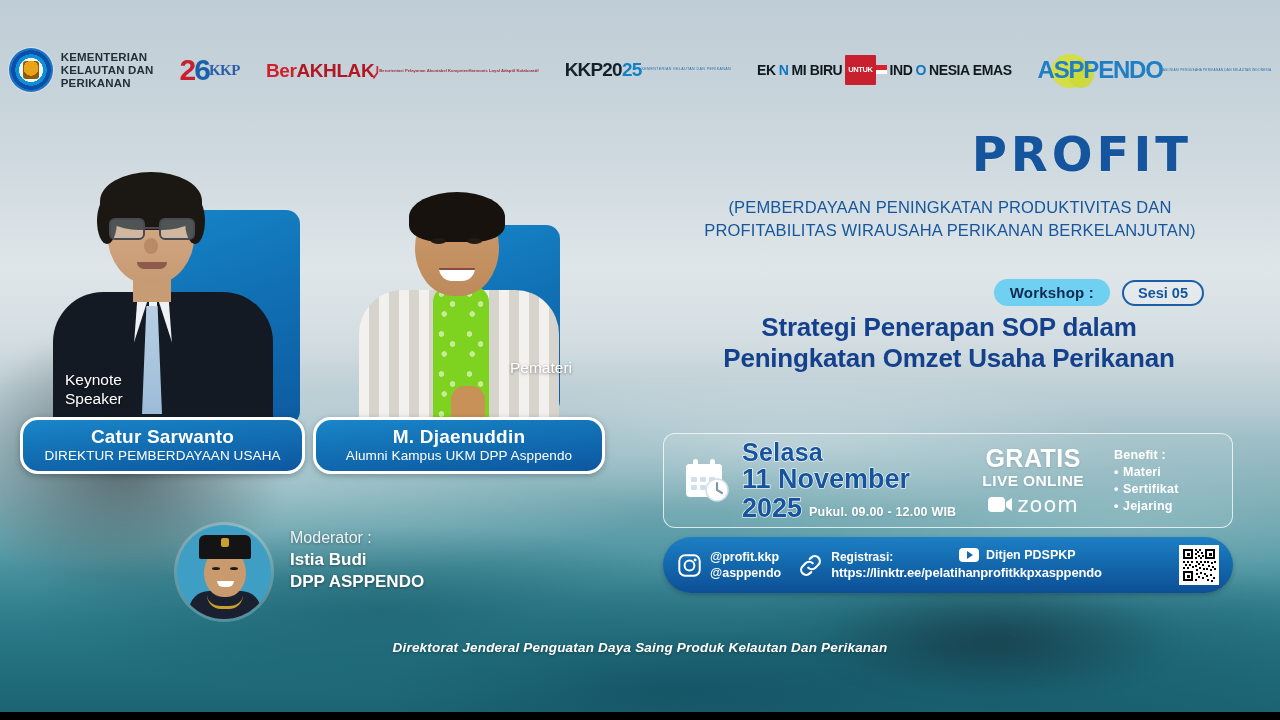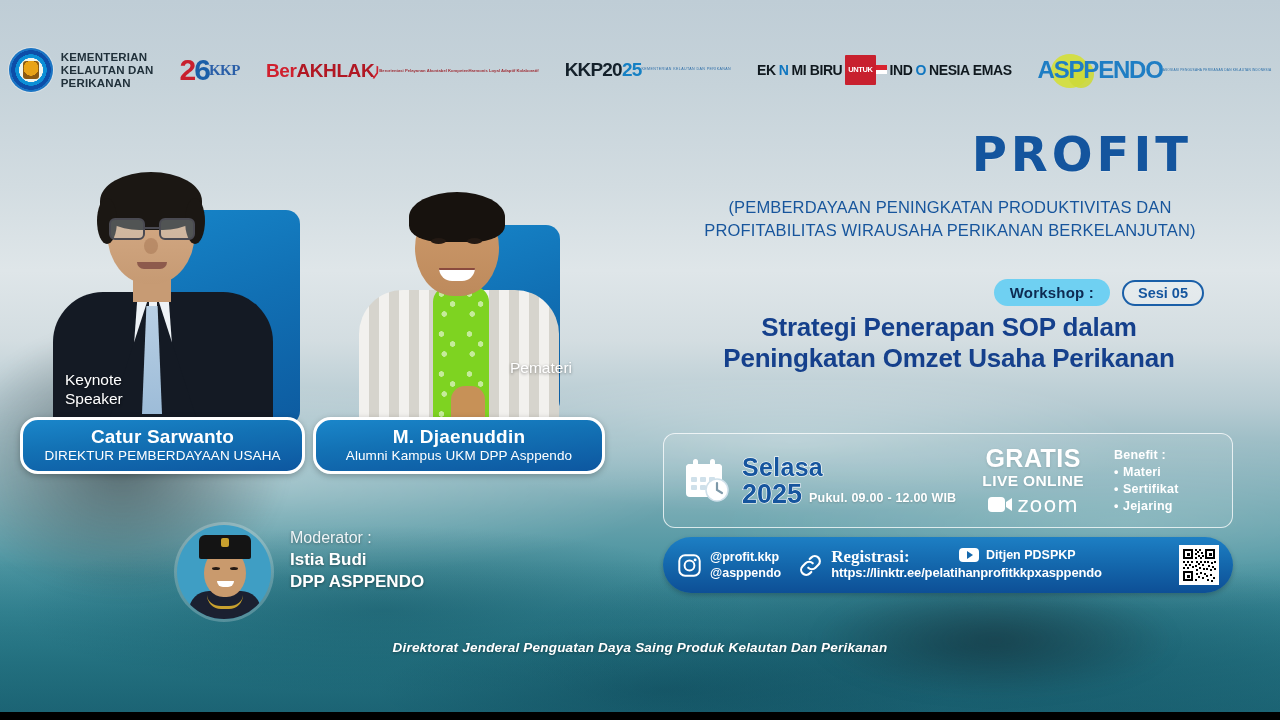--- a/index.html
+++ b/index.html
@@ -291,21 +291,21 @@
     position:absolute; left:663px; top:537px; width:570px; height:56px; z-index:5;
     border-radius:28px;
     background:linear-gradient(180deg,#1d7fc4 0%, #1468ad 48%, #0d4f96 100%);
     display:flex; align-items:center; color:#fff;
     box-shadow:0 2px 5px rgba(0,0,0,.22);
   }
   .ig-block { display:flex; align-items:center; gap:8px; margin-left:14px; }
   .ig-handles { font-size:12.5px; font-weight:700; line-height:16px; }
   .link-block { display:flex; align-items:center; gap:7px; margin-left:16px; }
   .reg-lines { line-height:16px; }
-  .reg-lbl { font-size:17px; font-weight:700;font-family:Liberation Serif, serif; }
+  .reg-lbl { font-size:12px; font-weight:700; }
   .reg-url { font-size:13px; font-weight:700; letter-spacing:-.15px; }
   .yt-block { display:flex; align-items:center; gap:7px; position:absolute; left:296px; top:11px;}
   .yt-mark { width:20px; height:14px; border-radius:4px; background:#fff; display:flex; align-items:center; justify-content:center; }
   .yt-mark span { width:0;height:0;border-left:6px solid #1468ad;border-top:4px solid transparent;border-bottom:4px solid transparent; margin-left:2px;}
   .yt-text { font-size:12.5px; font-weight:700; }
   #qr { position:absolute; right:14px; top:8px; width:40px; height:40px; background:#fff; padding:2px; }
 
   
   #footer {
     position:absolute; left:0; top:640px; width:1280px; text-align:center; z-index:5;
@@ -470,20 +470,21 @@
           <rect x="9" y="29" width="6" height="5" rx="1"></rect>
           <rect x="18" y="29" width="6" height="5" rx="1"></rect>
         </g>
         <circle cx="35" cy="34" r="11" fill="#ffffff" stroke="#cfe0ea" stroke-width="1.5"></circle>
         <path d="M35 27 L35 34 L40 37" stroke="#7d98a8" stroke-width="2.2" fill="none" stroke-linecap="round"></path>
       </svg>
     </div>
 
     <div class="dateblock">
       <div class="d-day">Selasa</div>
+      <div class="d-date">11 November</div>
       <div class="d-yr-row">
         <div class="d-year">2025</div>
         <div class="d-time">Pukul. 09.00 - 12.00 WIB</div>
       </div>
     </div>
 
     <div class="gratis-col">
       <div class="g-free">GRATIS</div>
       <div class="g-live">LIVE ONLINE</div>
       <div class="g-zoom">

